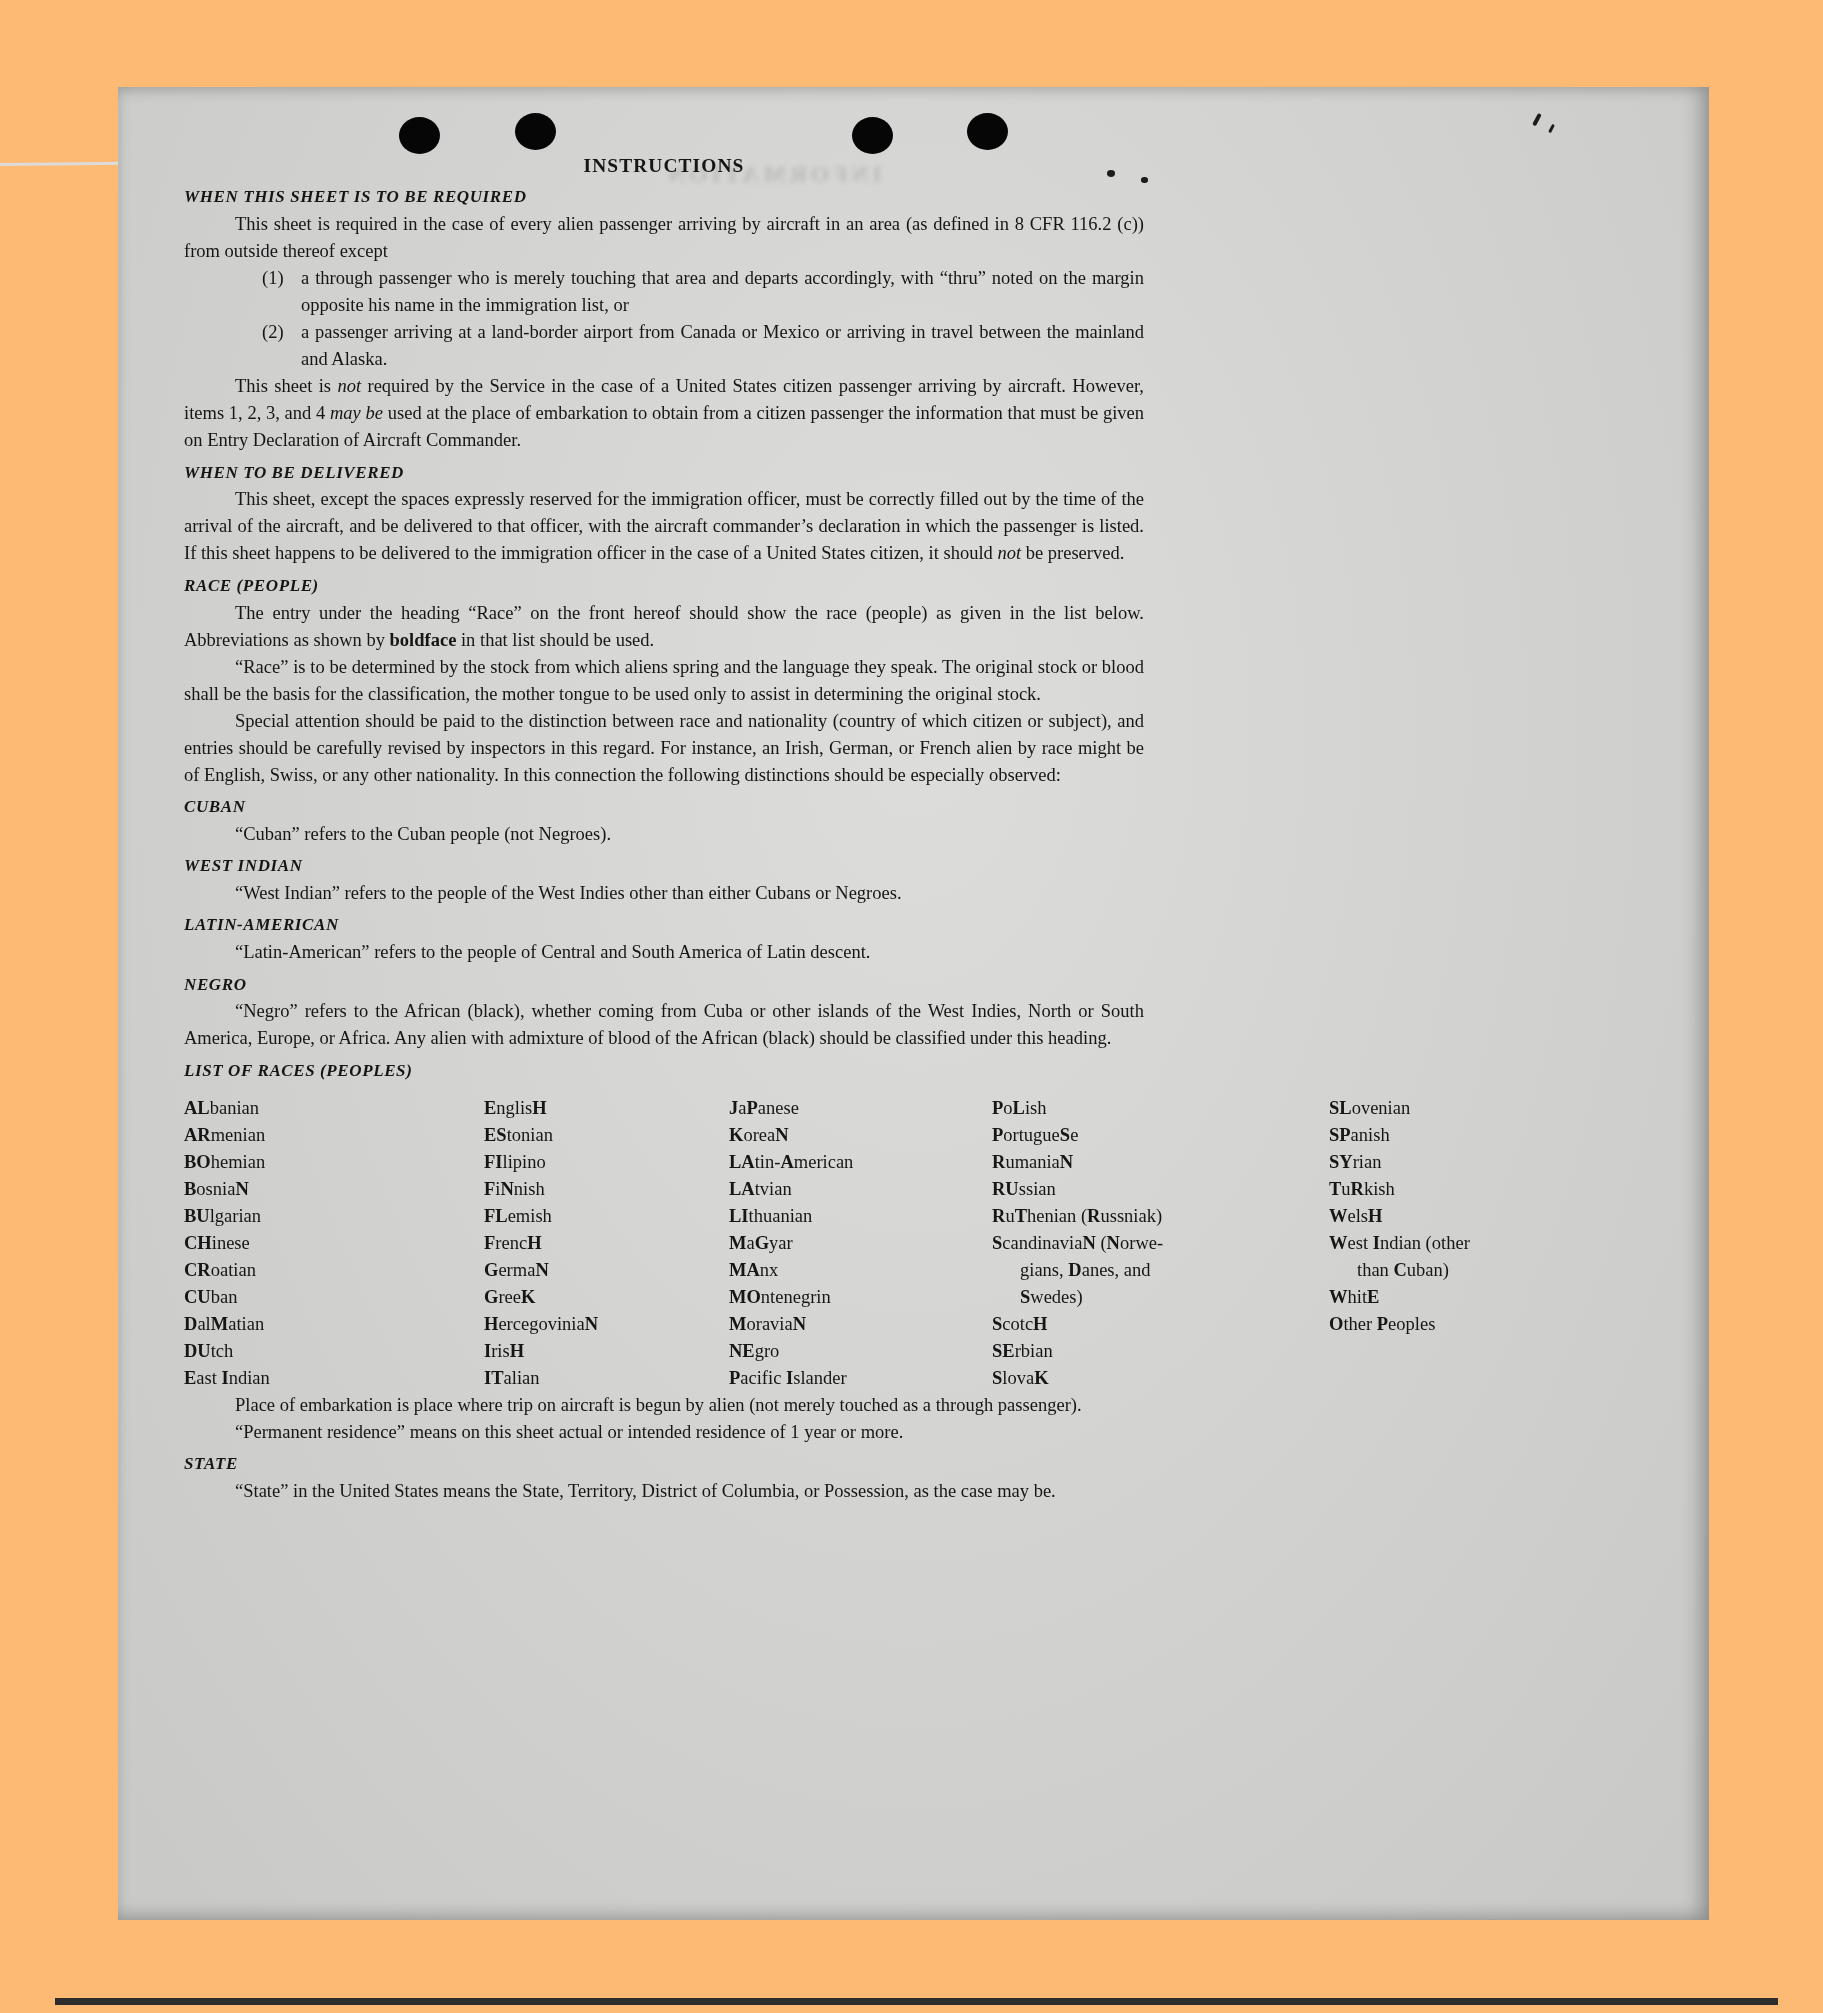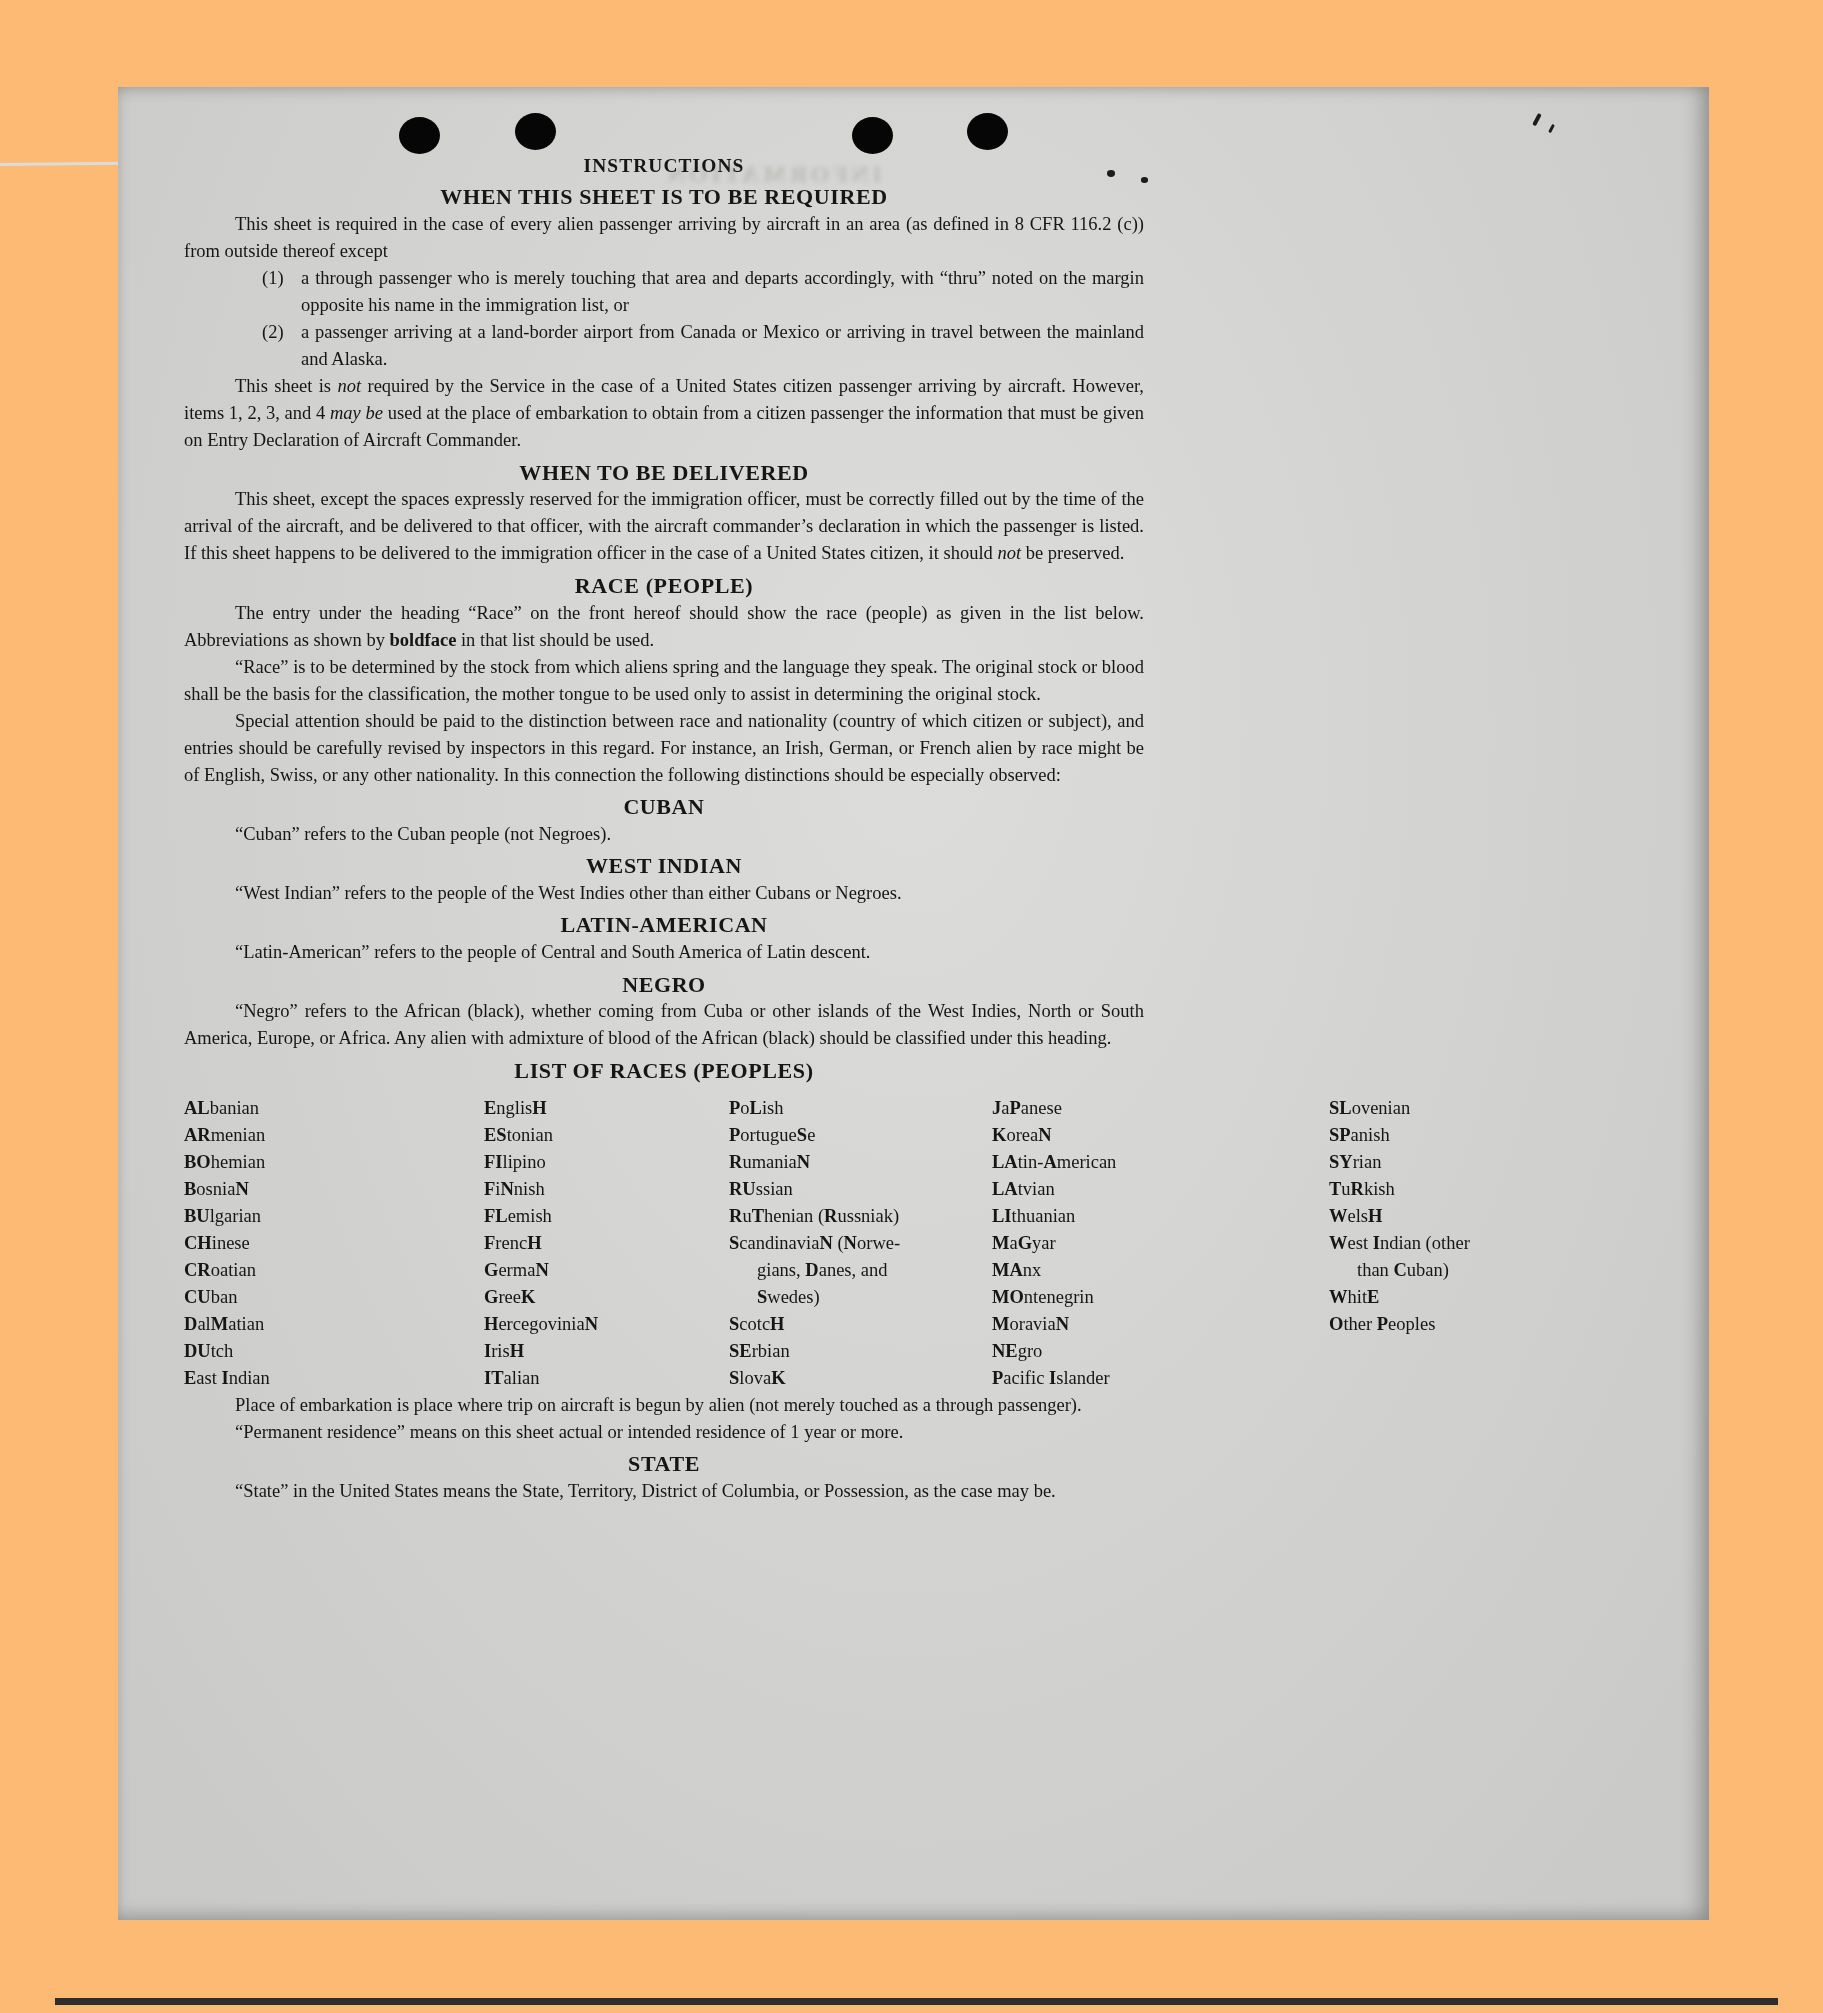--- a/index.html
+++ b/index.html
@@ -41,22 +41,22 @@
     position:absolute; left:66px; top:65px; width:960px;
     font-family:"Liberation Serif","DejaVu Serif",serif;
     font-size:18.5px; line-height:27px; color:#161616;
     text-align:justify;
   }
   .title {
     text-align:center; font-weight:bold; font-size:19.4px;
     letter-spacing:1.1px; margin:0 0 1.8px 0;
   }
   .sec {
-    text-align:center; font-weight:bold; font-size:22px; line-height:22px;
-    letter-spacing:0.6px; margin:7.4px 0 2.8px 0;
+    font-weight:bold; font-size:17px; line-height:22px;
+    letter-spacing:0.6px; margin:7.4px 0 2.8px 0;font-style:italic;
   }
   .para { margin:0; text-indent:51px; }
   .numitem { display:flex; padding-left:78px; }
   .num { flex:none; width:39px; }
   .itxt { flex:1; text-align:justify; }
   .races {
     display:grid; grid-template-columns:300px 245px 263px 337px 258px;
     width:1403px; margin-top:13px; text-align:left;
   }
   .race-line { white-space:nowrap; }
@@ -141,46 +141,46 @@
             <div class="race-line"><b>F</b>i<b>N</b>nish</div>
             <div class="race-line"><b>FL</b>emish</div>
             <div class="race-line"><b>F</b>renc<b>H</b></div>
             <div class="race-line"><b>G</b>erma<b>N</b></div>
             <div class="race-line"><b>G</b>ree<b>K</b></div>
             <div class="race-line"><b>H</b>ercegovinia<b>N</b></div>
             <div class="race-line"><b>I</b>ris<b>H</b></div>
             <div class="race-line"><b>IT</b>alian</div>
           </div>
           <div class="race-col">
+            <div class="race-line"><b>J</b>a<b>P</b>anese</div>
+            <div class="race-line"><b>K</b>orea<b>N</b></div>
+            <div class="race-line"><b>LA</b>tin-<b>A</b>merican</div>
+            <div class="race-line"><b>LA</b>tvian</div>
+            <div class="race-line"><b>LI</b>thuanian</div>
+            <div class="race-line"><b>M</b>a<b>G</b>yar</div>
+            <div class="race-line"><b>MA</b>nx</div>
+            <div class="race-line"><b>MO</b>ntenegrin</div>
+            <div class="race-line"><b>M</b>oravia<b>N</b></div>
+            <div class="race-line"><b>NE</b>gro</div>
+            <div class="race-line"><b>P</b>acific <b>I</b>slander</div>
+          </div>
+          <div class="race-col">
             <div class="race-line"><b>P</b>o<b>L</b>ish</div>
             <div class="race-line"><b>P</b>ortugue<b>S</b>e</div>
             <div class="race-line"><b>R</b>umania<b>N</b></div>
             <div class="race-line"><b>RU</b>ssian</div>
             <div class="race-line"><b>R</b>u<b>T</b>henian (<b>R</b>ussniak)</div>
             <div class="race-line"><b>S</b>candinavia<b>N</b> (<b>N</b>orwe-</div>
             <div class="race-line indent">gians, <b>D</b>anes, and</div>
             <div class="race-line indent"><b>S</b>wedes)</div>
             <div class="race-line"><b>S</b>cotc<b>H</b></div>
             <div class="race-line"><b>SE</b>rbian</div>
             <div class="race-line"><b>S</b>lova<b>K</b></div>
           </div>
           <div class="race-col">
-            <div class="race-line"><b>J</b>a<b>P</b>anese</div>
-            <div class="race-line"><b>K</b>orea<b>N</b></div>
-            <div class="race-line"><b>LA</b>tin-<b>A</b>merican</div>
-            <div class="race-line"><b>LA</b>tvian</div>
-            <div class="race-line"><b>LI</b>thuanian</div>
-            <div class="race-line"><b>M</b>a<b>G</b>yar</div>
-            <div class="race-line"><b>MA</b>nx</div>
-            <div class="race-line"><b>MO</b>ntenegrin</div>
-            <div class="race-line"><b>M</b>oravia<b>N</b></div>
-            <div class="race-line"><b>NE</b>gro</div>
-            <div class="race-line"><b>P</b>acific <b>I</b>slander</div>
-          </div>
-          <div class="race-col">
             <div class="race-line"><b>SL</b>ovenian</div>
             <div class="race-line"><b>SP</b>anish</div>
             <div class="race-line"><b>SY</b>rian</div>
             <div class="race-line"><b>T</b>u<b>R</b>kish</div>
             <div class="race-line"><b>W</b>els<b>H</b></div>
             <div class="race-line"><b>W</b>est <b>I</b>ndian (other</div>
             <div class="race-line indent">than <b>C</b>uban)</div>
             <div class="race-line"><b>W</b>hit<b>E</b></div>
             <div class="race-line"><b>O</b>ther <b>P</b>eoples</div>
           </div>

